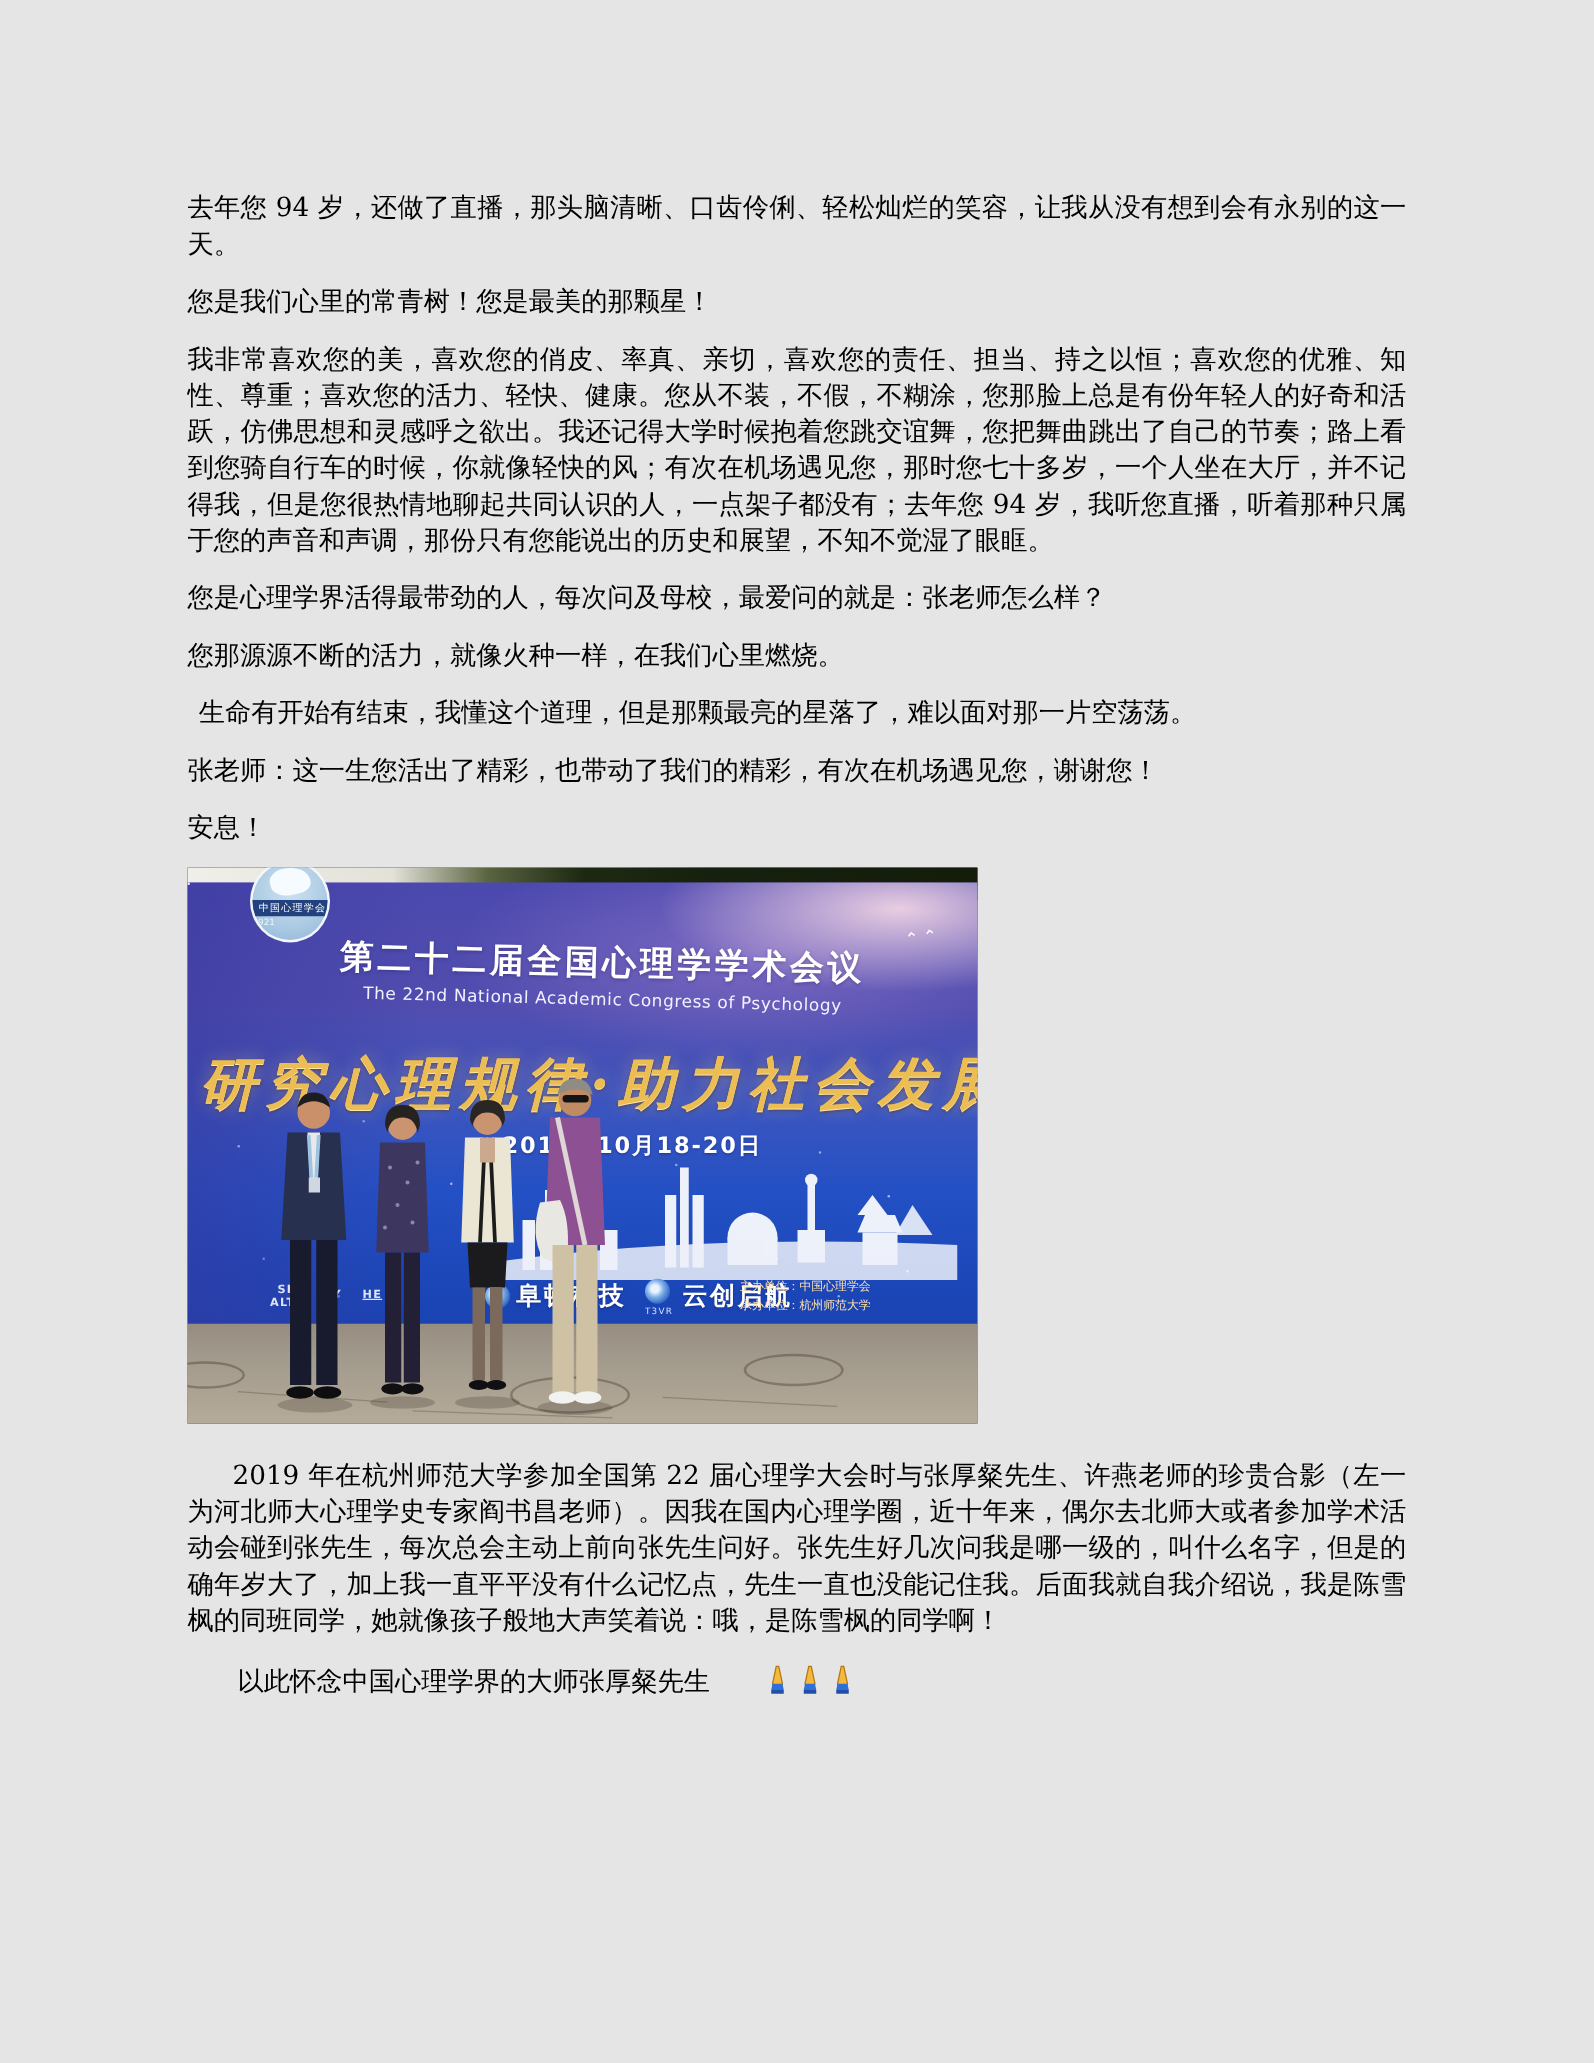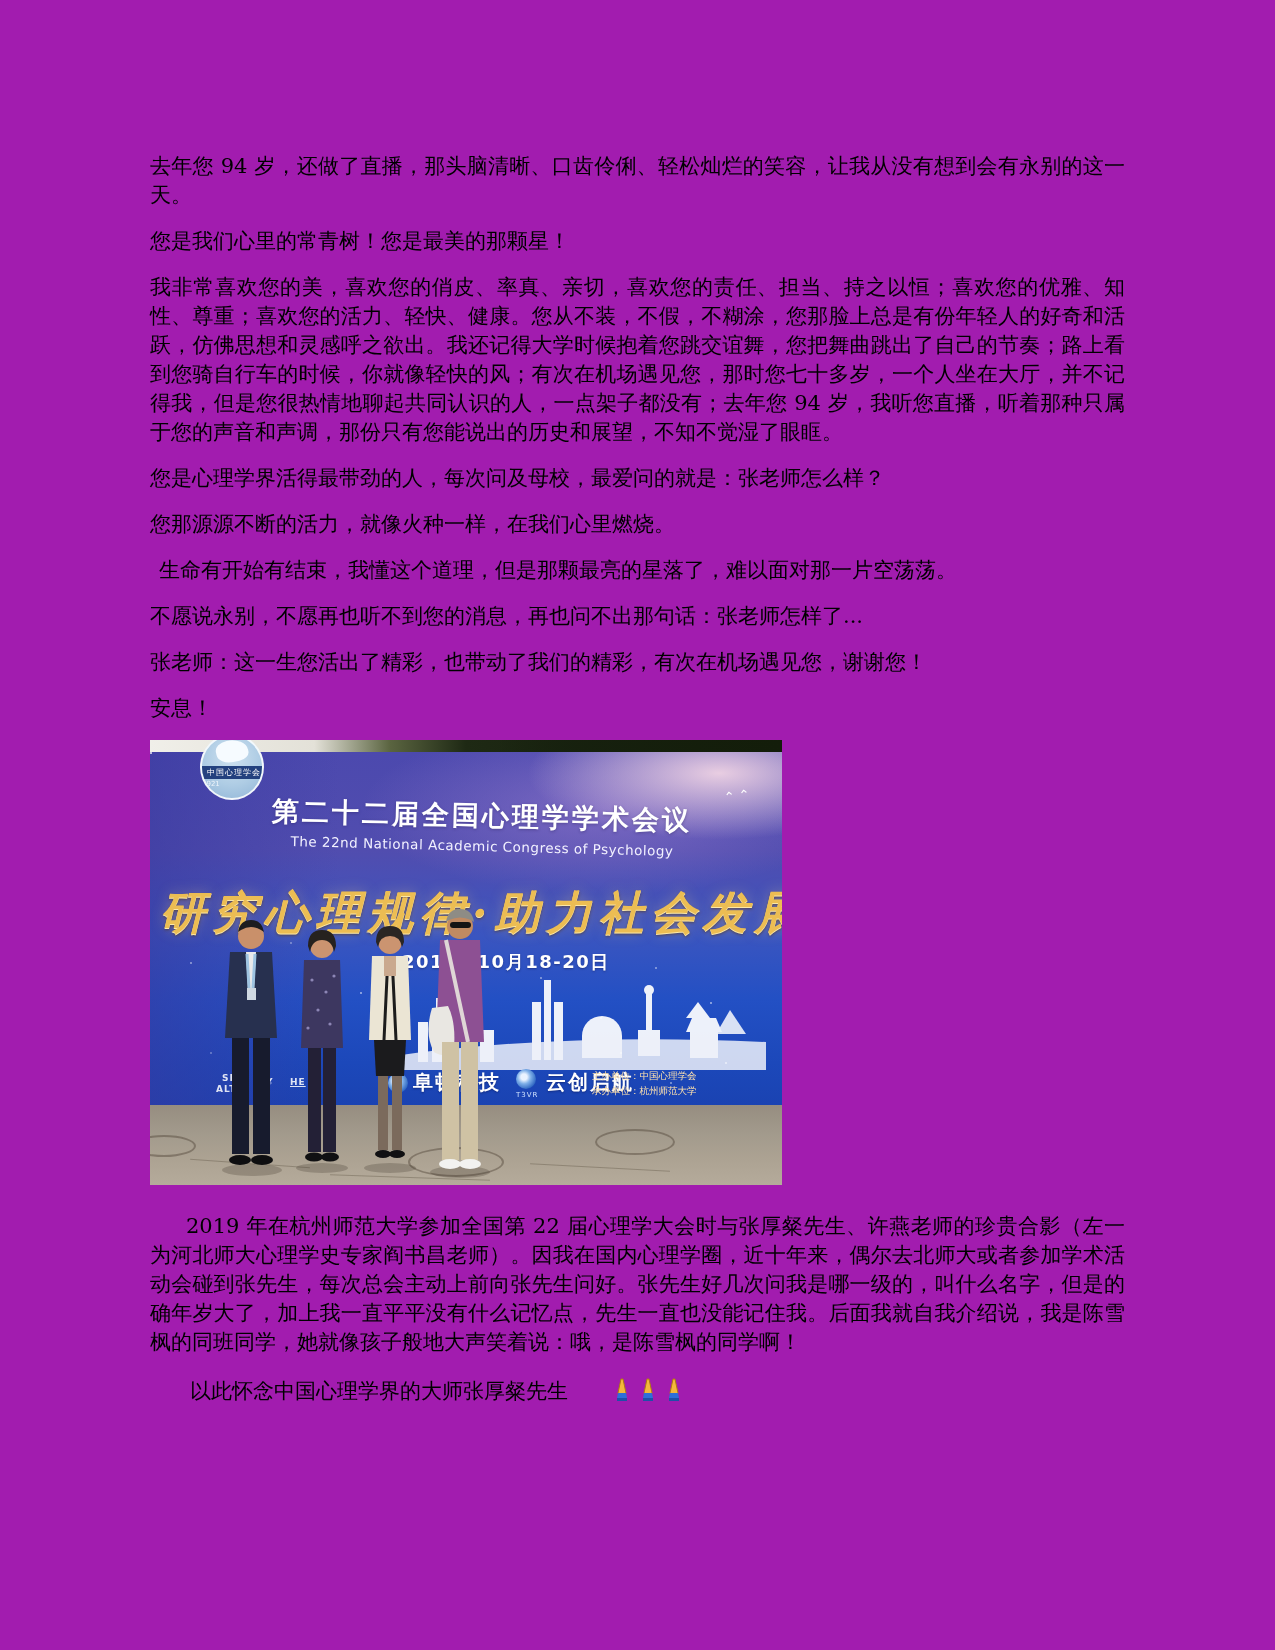--- a/index.html
+++ b/index.html
@@ -1,21 +1,21 @@
 <!DOCTYPE html>
 <html><head>
 <meta charset="utf-8">
 <style>
   html,body{margin:0;padding:0;background:#fff;}
   .page{
     position:relative;
     width:1275px;height:1650px;
     box-sizing:border-box;
     padding:152px 150px 0 150px;
-    background:#a21caf;
+    background:#e5e5e5;
     overflow:hidden;
     font-family:"DejaVu Serif","Liberation Serif",serif;
     font-size:21px;
     color:#000;
   }
   .para{
     margin:0 0 17px 0;
     line-height:29px;
     text-align:justify;
   }
@@ -168,21 +168,20 @@
 <body>
 
 <div class="page">
 
   <p class="para">去年您 94 岁，还做了直播，那头脑清晰、口齿伶俐、轻松灿烂的笑容，让我从没有想到会有永别的这一天。</p>
   <p class="para">您是我们心里的常青树！您是最美的那颗星！</p>
   <p class="para">我非常喜欢您的美，喜欢您的俏皮、率真、亲切，喜欢您的责任、担当、持之以恒；喜欢您的优雅、知性、尊重；喜欢您的活力、轻快、健康。您从不装，不假，不糊涂，您那脸上总是有份年轻人的好奇和活跃，仿佛思想和灵感呼之欲出。我还记得大学时候抱着您跳交谊舞，您把舞曲跳出了自己的节奏；路上看到您骑自行车的时候，你就像轻快的风；有次在机场遇见您，那时您七十多岁，一个人坐在大厅，并不记得我，但是您很热情地聊起共同认识的人，一点架子都没有；去年您 94 岁，我听您直播，听着那种只属于您的声音和声调，那份只有您能说出的历史和展望，不知不觉湿了眼眶。</p>
   <p class="para">您是心理学界活得最带劲的人，每次问及母校，最爱问的就是：张老师怎么样？</p>
   <p class="para">您那源源不断的活力，就像火种一样，在我们心里燃烧。</p>
   <p class="para half-indent">生命有开始有结束，我懂这个道理，但是那颗最亮的星落了，难以面对那一片空荡荡。</p>
-  <p class="para">不愿说永别，不愿再也听不到您的消息，再也问不出那句话：张老师怎样了...</p>
   <p class="para">张老师：这一生您活出了精彩，也带动了我们的精彩，有次在机场遇见您，谢谢您！</p>
   <p class="para">安息！</p>
 
 
   <div class="photo">
     <div class="trees"></div>
     <div class="trees-right"></div>
 
     <div class="banner">
       <div class="stars"></div>

